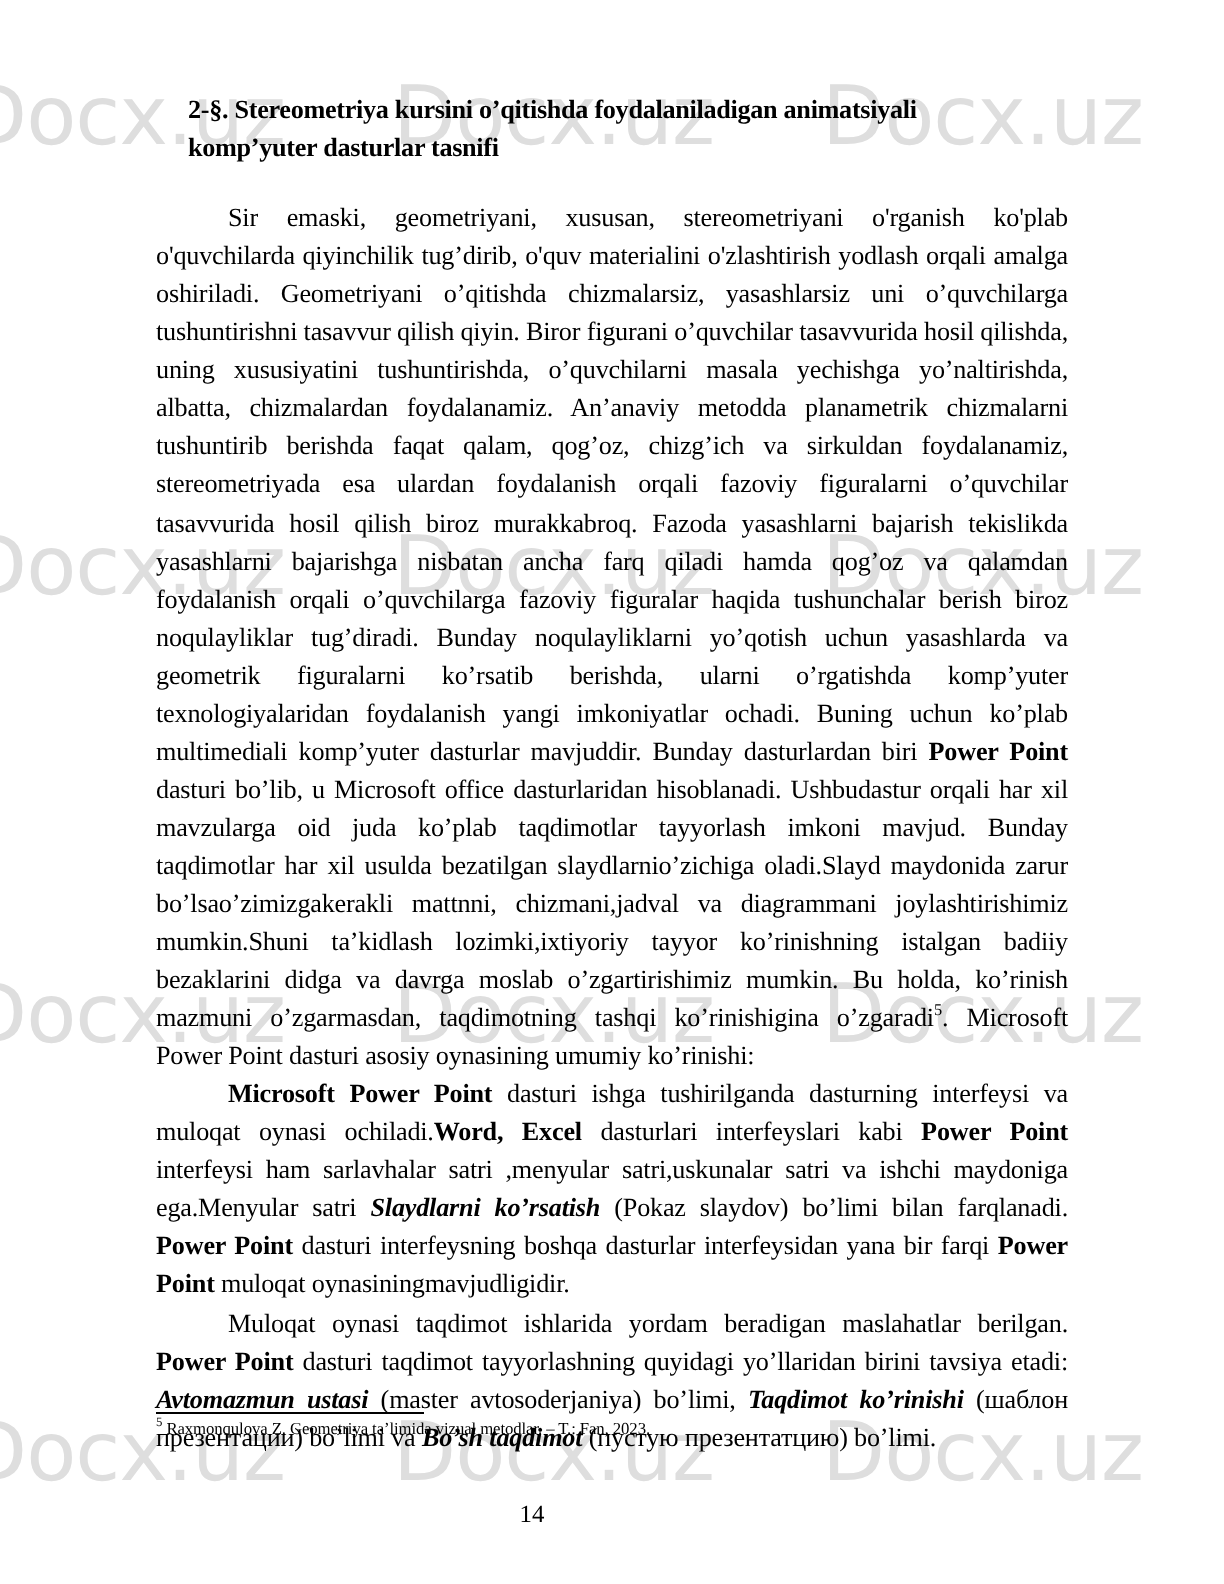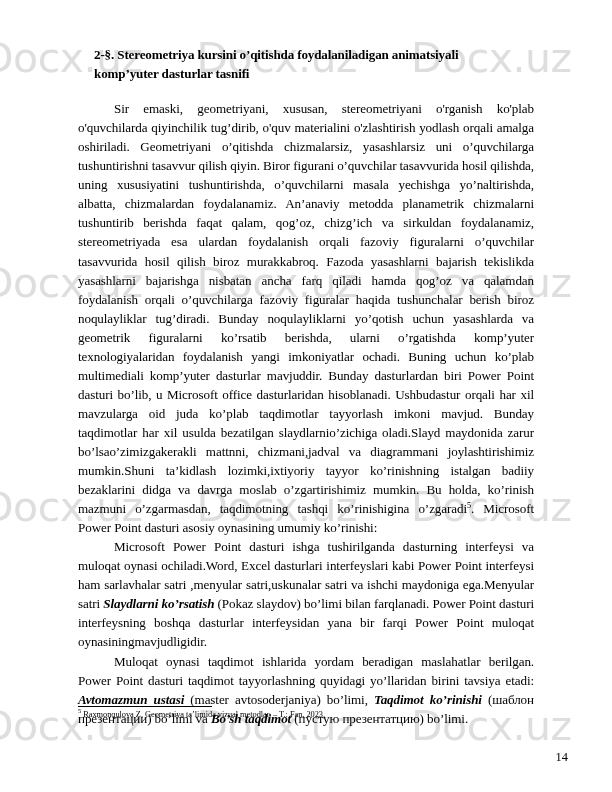--- a/index.html
+++ b/index.html
@@ -64,21 +64,21 @@
   p.para {
     margin: 0;
     font-size: 13.1px;
     line-height: 1.455;
     text-align: justify;
     text-justify: inter-word;
     text-indent: 36px;
     letter-spacing: -0.1px;
   }
   p.para.first { margin-top: 5px; }
-  b { font-weight: normal; }
+  b { font-weight: bold; }
   i.bi { font-weight: bold; font-style: italic; }
   sup.fn {
     font-size: 8.2px;
     vertical-align: super;
     line-height: 0;
   }
 
   
   .footnote-zone {
     position: absolute;
@@ -102,24 +102,23 @@
   .footnote-text sup {
     font-size: 6.4px;
     vertical-align: super;
     line-height: 0;
   }
   .page-number {
     position: absolute;
     left: 0;
     top: 750px;
     width: 532px;
-    text-align: right;
+    text-align: center;
     font-size: 12.4px;
     z-index: 2;
-    padding-left: 36px;
   }
 </style>
 </head>
 <body>
 
 <div class="page">
 
   <div class="watermark-layer">
     <div class="wm-row r1">
       <span class="wm">Docx.uz</span>

